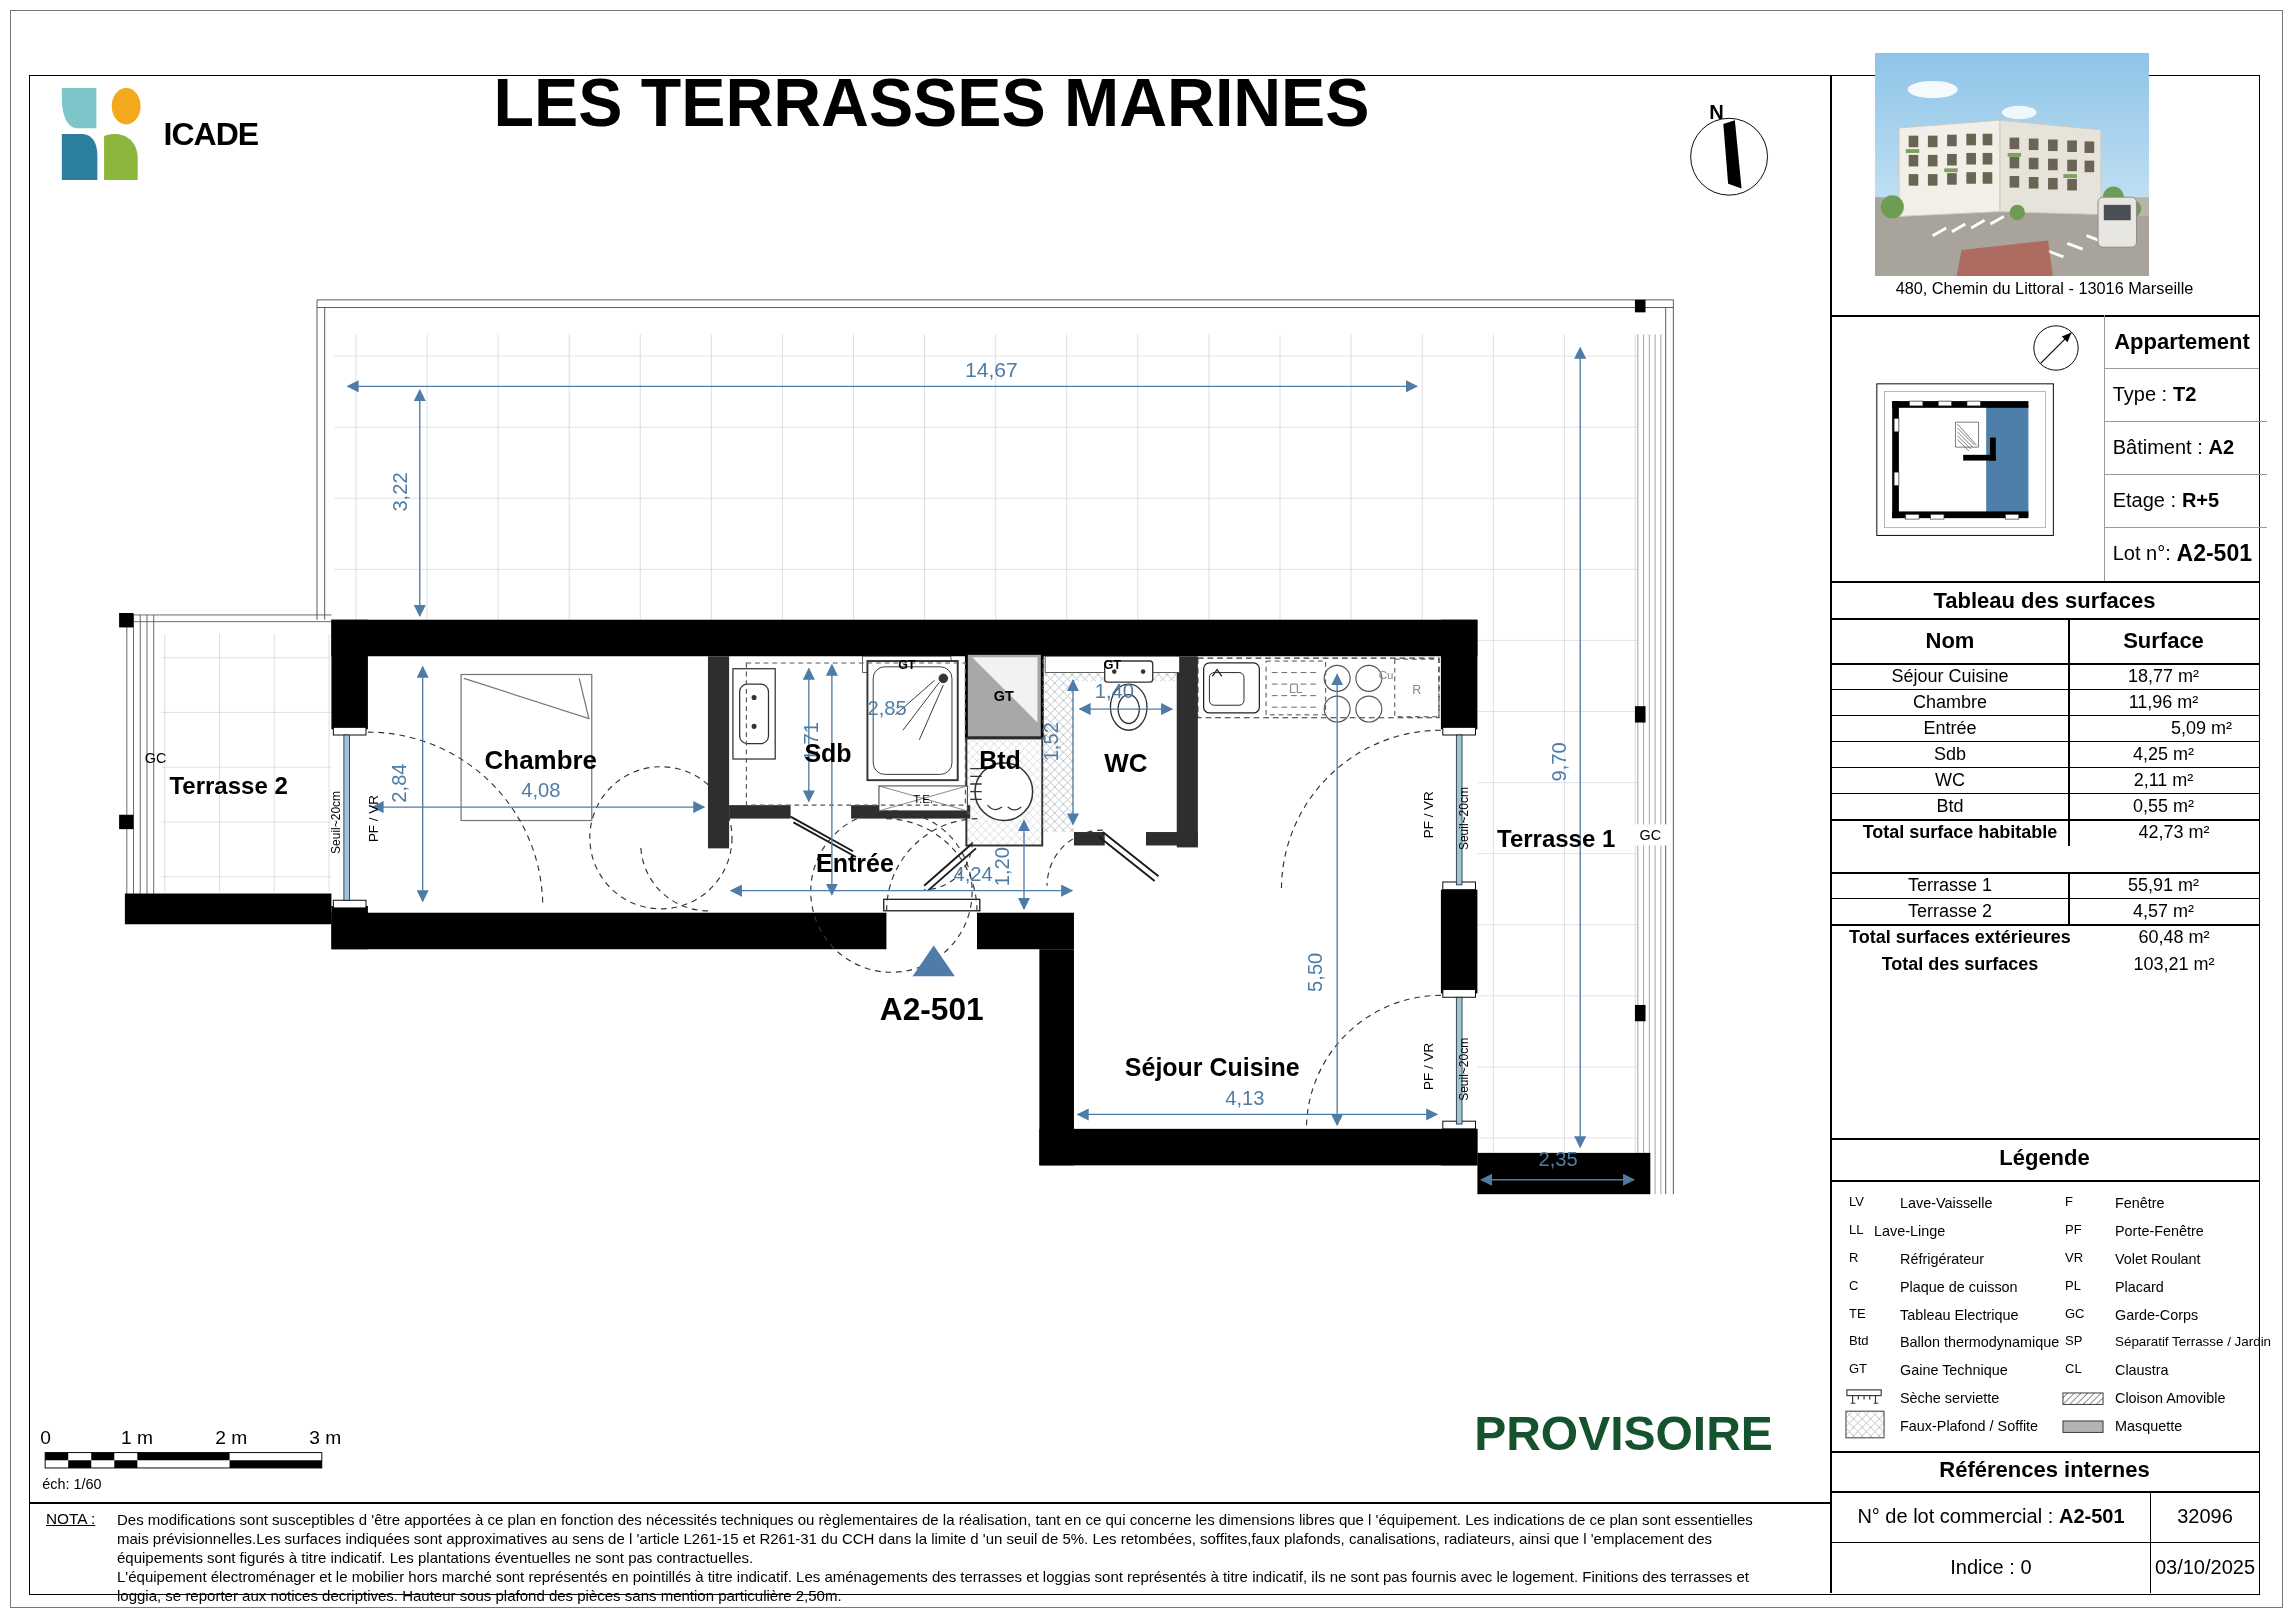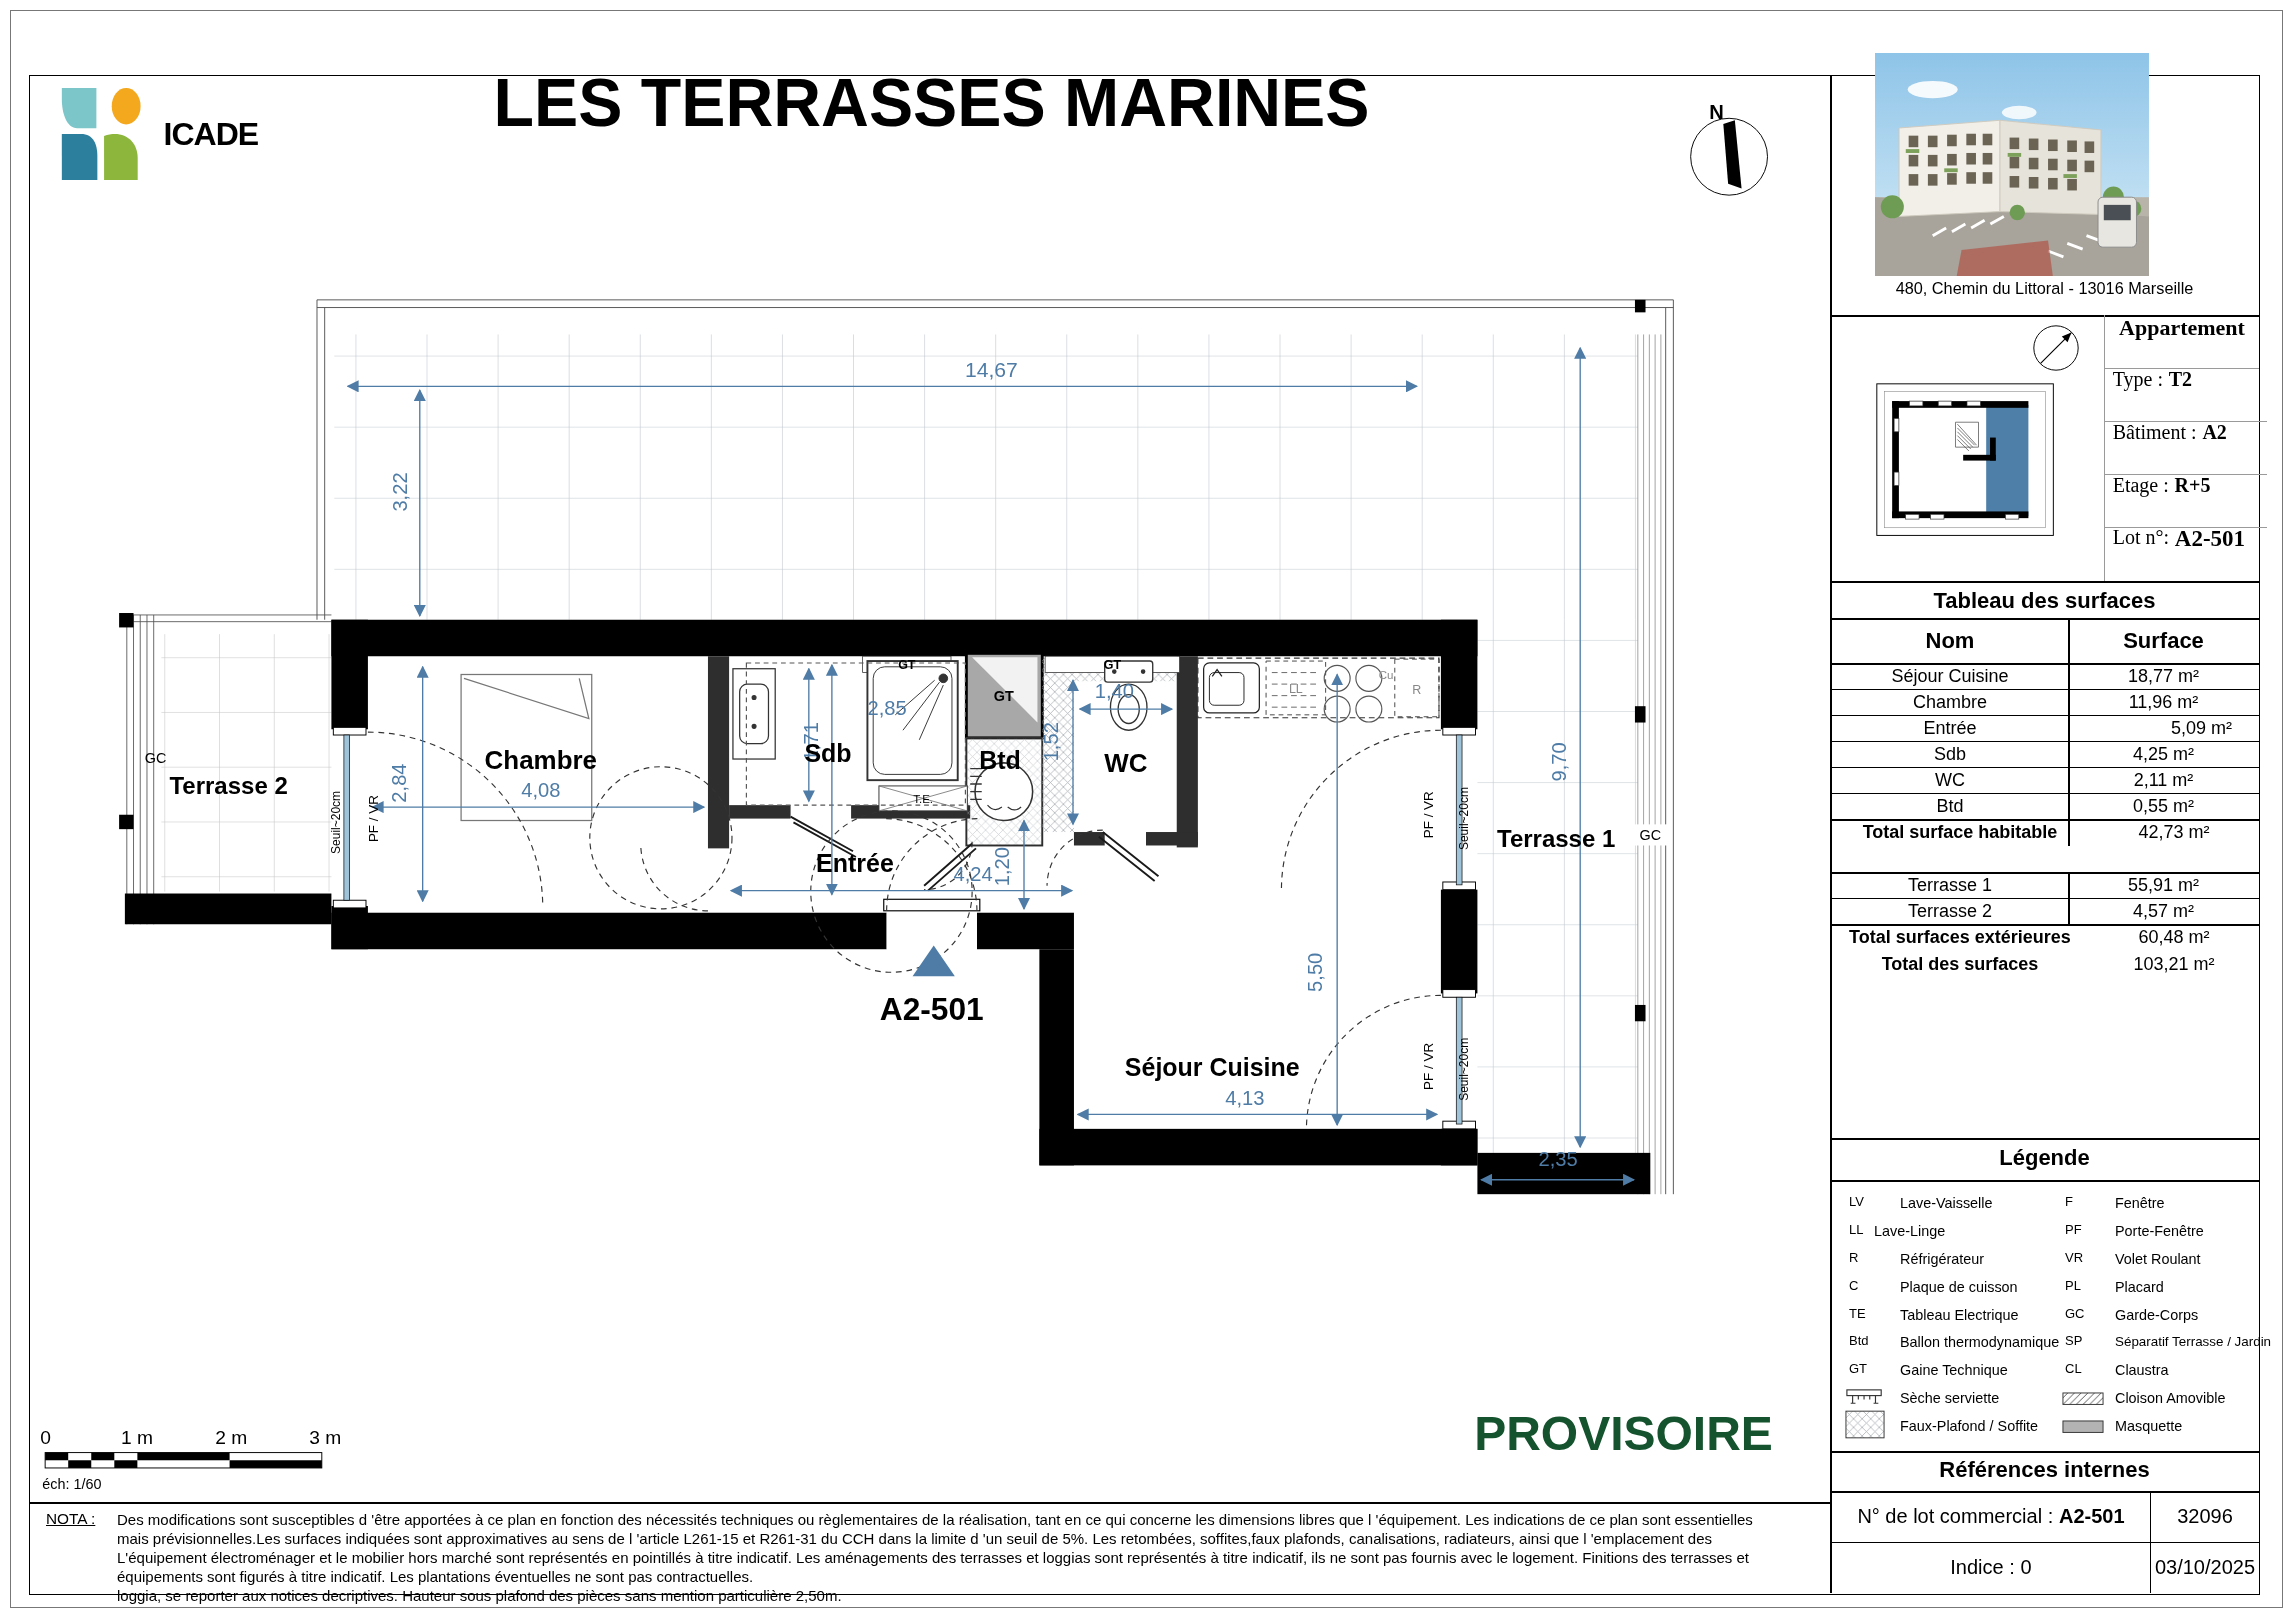--- a/index.html
+++ b/index.html
@@ -11,22 +11,22 @@
   .hline{position:absolute;background:#000;height:1.9px;}
   .hline.thin{height:1.4px;}
   .vline{position:absolute;background:#000;width:1.9px;}
   .vline.thin{width:1.4px;}
   .vline.gray{width:1px;background:#9a9a9a;}
   .logo-box{position:absolute;left:58px;top:81px;width:307px;height:106px;display:flex;align-items:center;gap:9.6px;}
   .logo-text{font-size:32px;font-weight:bold;letter-spacing:-1px;}
   .main-title{position:absolute;left:403px;top:63px;width:1057px;text-align:center;
       font-size:69px;font-weight:bold;transform:scaleX(0.96);transform-origin:center;white-space:nowrap;}
   .addr{position:absolute;left:1830px;top:279px;width:429px;text-align:center;font-size:16.3px;}
-  .apt-row{position:absolute;left:2105px;width:154px;height:53px;display:flex;
-      border-bottom:1px solid #9a9a9a;font-size:20px;padding-left:7.7px;gap:5.8px;white-space:nowrap;font-family:Liberation Serif, serif;}
+  .apt-row{position:absolute;left:2105px;width:154px;height:53px;display:flex;align-items:center;
+      border-bottom:1px solid #9a9a9a;font-size:20px;padding-left:7.7px;gap:5.8px;white-space:nowrap;}
   .apt-row .v{font-weight:bold;}
   .apt-title{justify-content:center;font-size:22px;font-weight:bold;padding-left:0;}
   .sec-title{position:absolute;left:1830px;width:429px;text-align:center;font-weight:bold;font-size:22px;}
   .tcell{position:absolute;display:flex;align-items:center;justify-content:center;font-size:18px;white-space:nowrap;}
   .tcell.b{font-weight:bold;}
   .tcell.hdr{font-size:22px;font-weight:bold;}
   .leg-abbr{position:absolute;font-size:13px;font-weight:normal;}
   .leg-lab{position:absolute;font-size:14.4px;white-space:nowrap;}
   .ref-cell{position:absolute;display:flex;align-items:center;justify-content:center;font-size:20px;white-space:nowrap;gap:5.8px;}
   .nota-label{position:absolute;left:46px;top:1510px;font-size:15.4px;text-decoration:underline;font-weight:normal;}
@@ -549,20 +549,20 @@
     <span>0</span>
   </div>
   <div class="ref-cell" style="left:2150px;top:1542px;width:110px;height:51px;">03/10/2025</div>
   <div class="vline thin" style="left:2150px;top:1491px;height:102px;"></div>
 
   <div class="hline" style="left:29px;top:1502px;width:1801px;"></div>
   <div class="nota-label">NOTA :</div>
   <div class="nota-lines">
     <div>Des modifications sont susceptibles d 'être apportées à ce plan en fonction des nécessités techniques ou règlementaires de la réalisation, tant en ce qui concerne les dimensions libres que l 'équipement. Les indications de ce plan sont essentielles</div>
     <div>mais prévisionnelles.Les surfaces indiquées sont approximatives au sens de l 'article L261-15 et R261-31 du CCH dans la limite d 'un seuil de 5%. Les retombées, soffites,faux plafonds, canalisations, radiateurs, ainsi que l 'emplacement des</div>
+    <div>équipements sont figurés à titre indicatif. Les plantations éventuelles ne sont pas contractuelles.</div>
     <div>L'équipement électroménager et le mobilier hors marché sont représentés en pointillés à titre indicatif. Les aménagements des terrasses et loggias sont représentés à titre indicatif, ils ne sont pas fournis avec le logement. Finitions des terrasses et</div>
-    <div>équipements sont figurés à titre indicatif. Les plantations éventuelles ne sont pas contractuelles.</div>
     <div>loggia, se reporter aux notices decriptives. Hauteur sous plafond des pièces sans mention particulière 2,50m.</div>
   </div>
 
   <div class="provisoire">PROVISOIRE</div>
 </div>
 
 
 </body></html>

